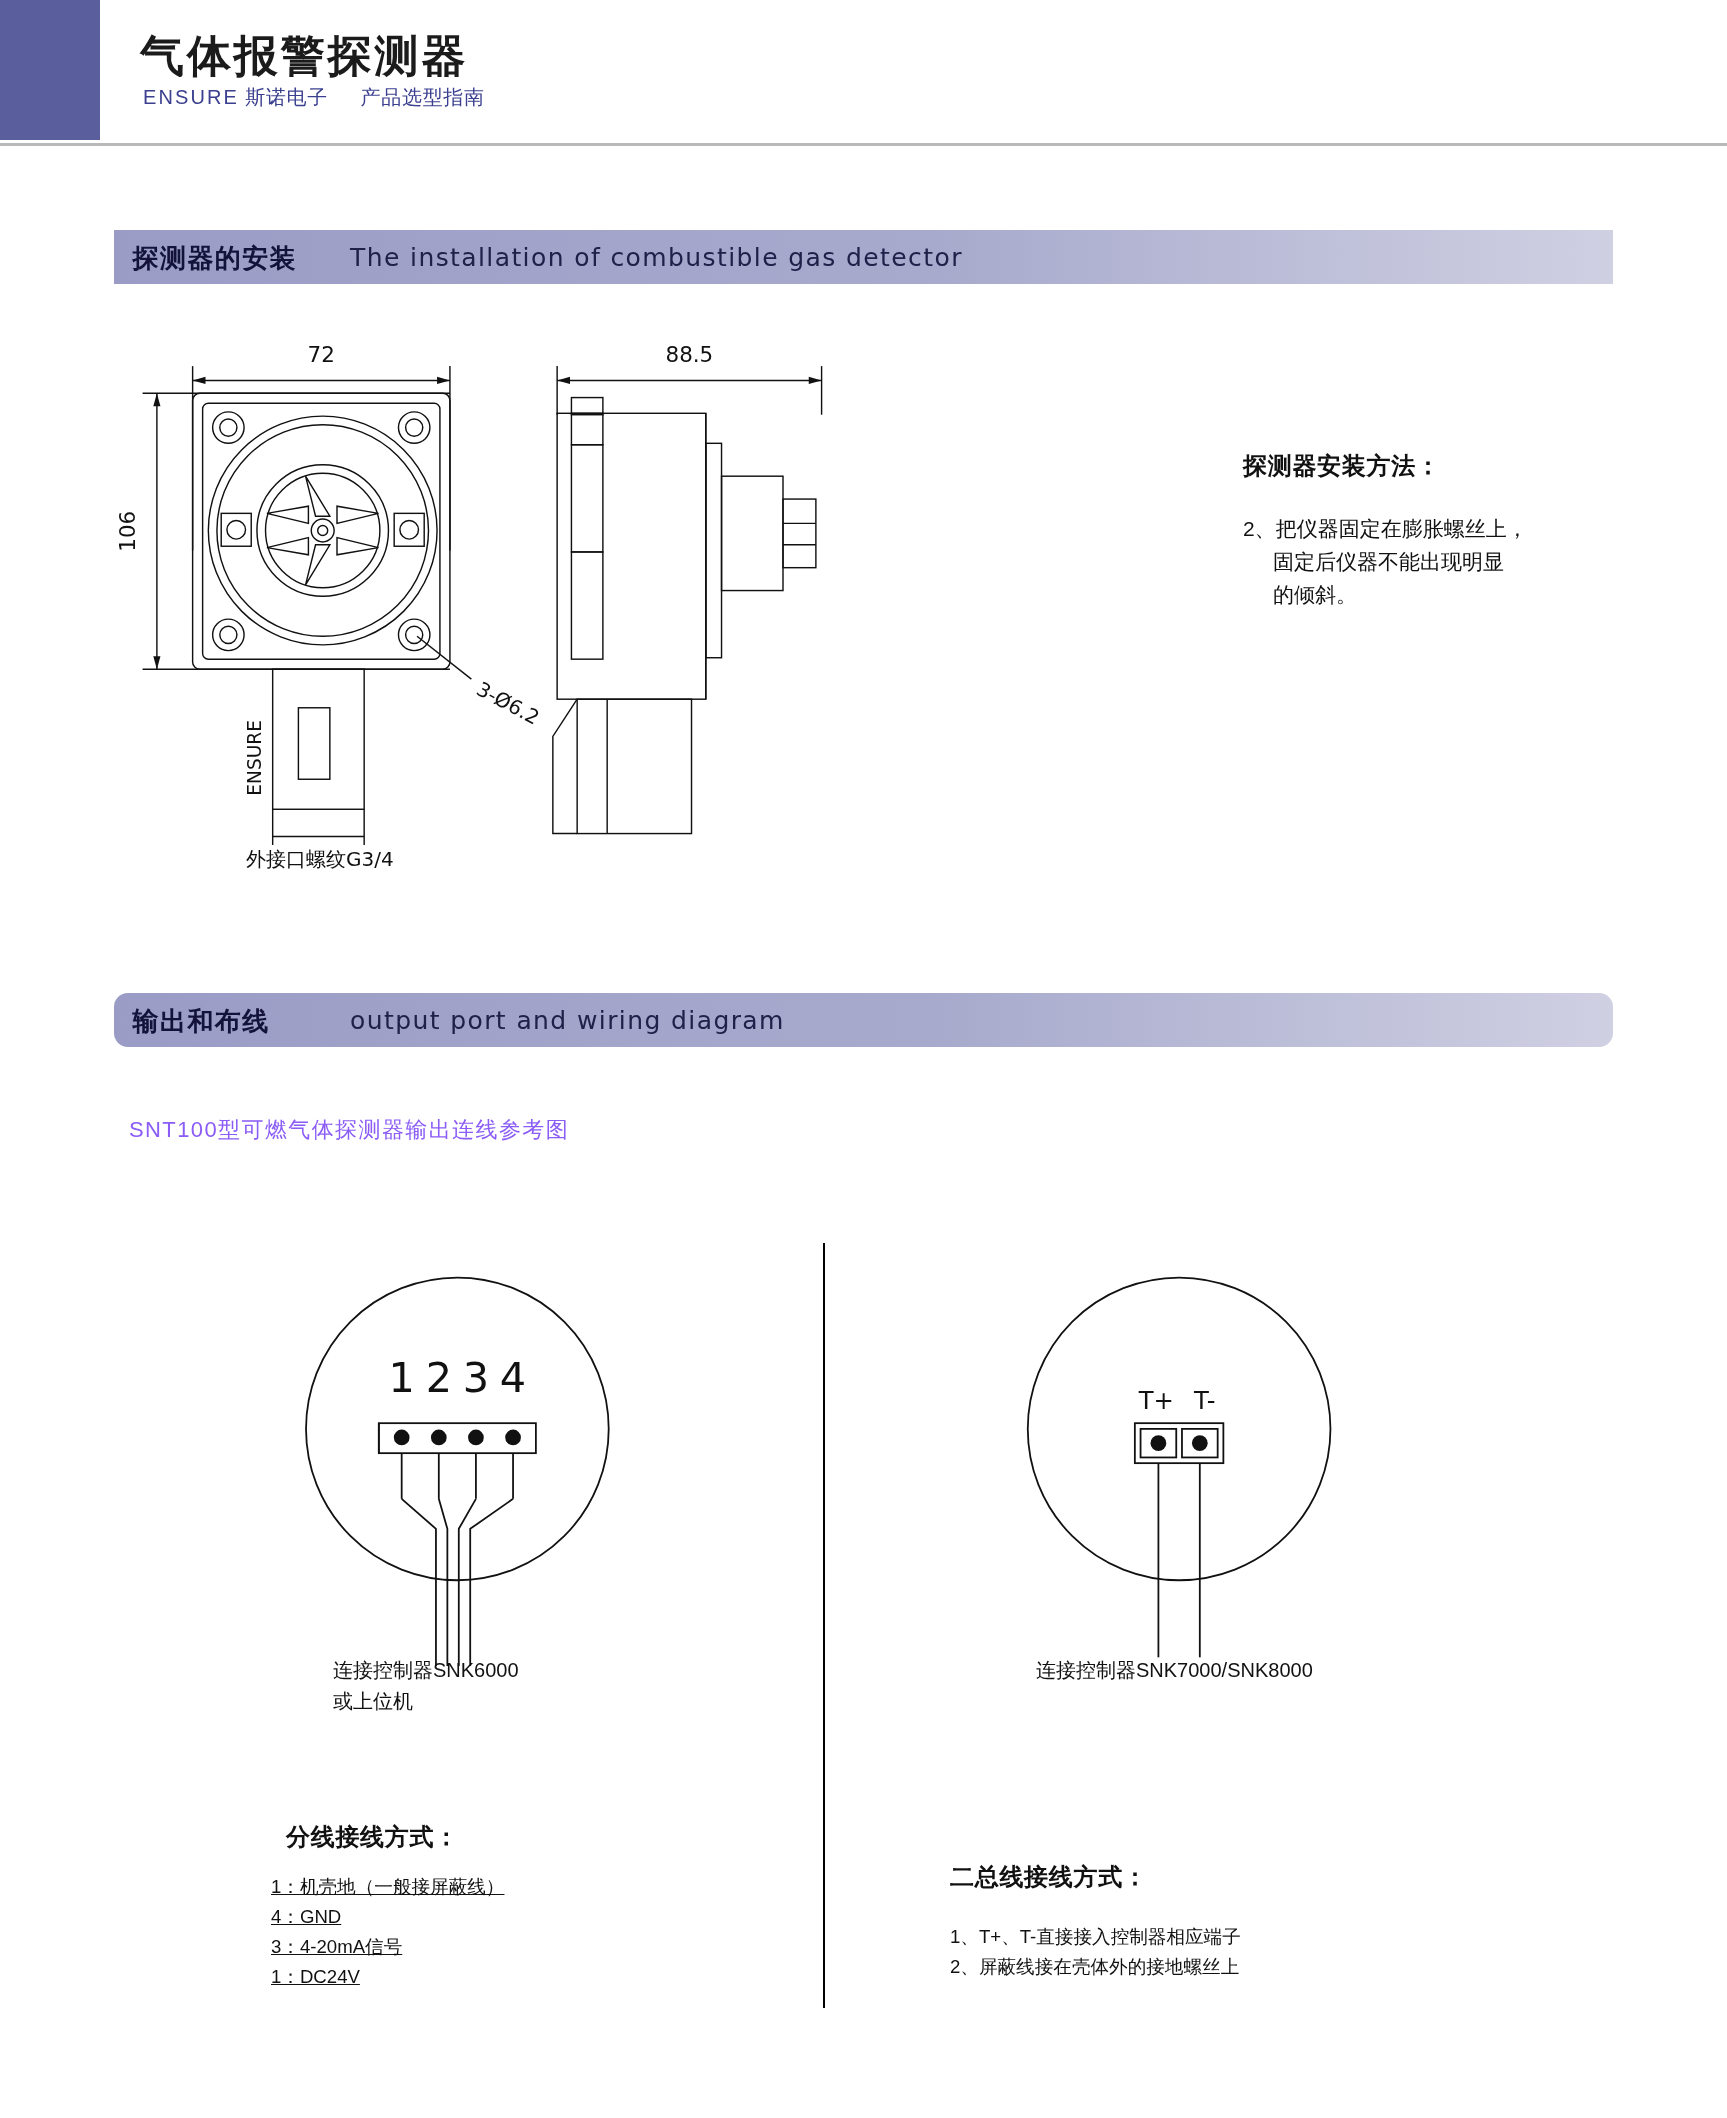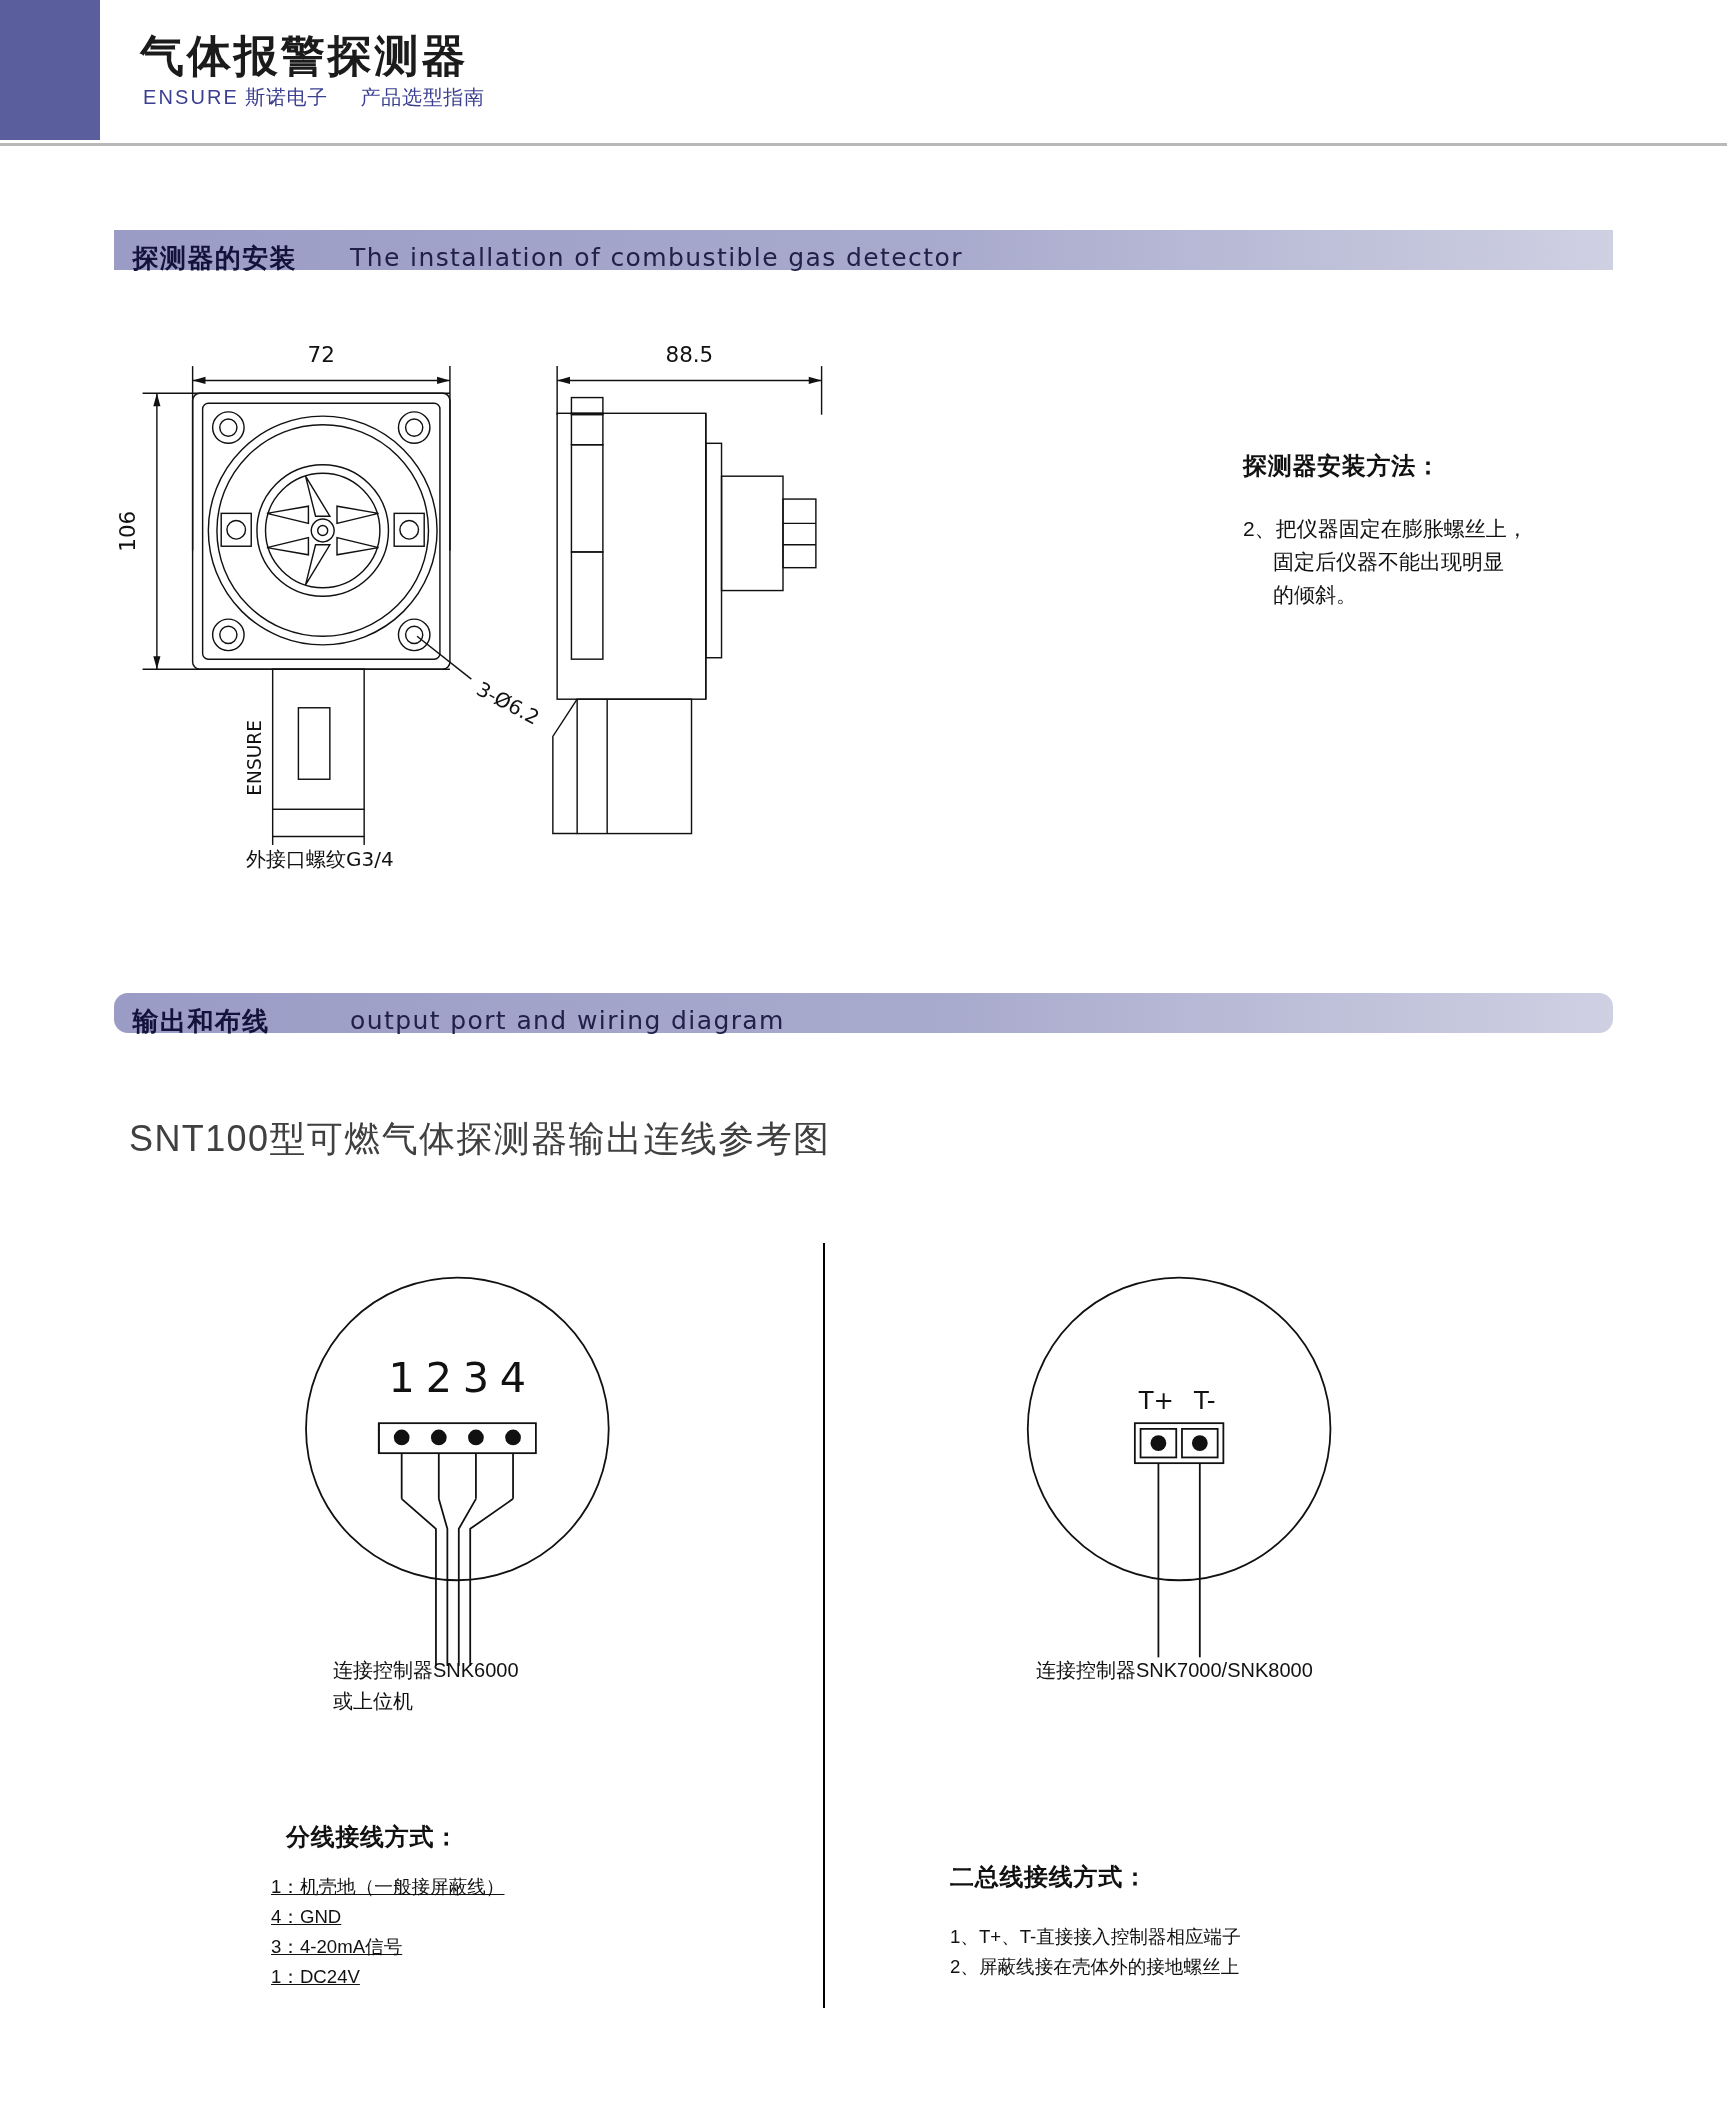--- a/index.html
+++ b/index.html
@@ -66,21 +66,21 @@
     left: 0;
     top: 143px;
     width: 1728px;
     height: 2.9px;
     background: #b9b9b9;
   }
 
   
   .sec-bar {
     position: absolute;
-    height: 40px;
+    height: 54px;
     left: 114px;
     width: 1499px;
     background: linear-gradient(to right, #9a9cc6 0%, #a8aacd 55%, #cfd0e2 100%);
   }
   .sec-bar .cn {
     position: absolute;
     left: 18.6px;
     top: 11.4px;
     font-size: 26px;
     font-weight: bold;
@@ -131,24 +131,24 @@
   .install-note .nt-item .ind {
     display: block;
     padding-left: 30px;
   }
 
   
   .wiring-title {
     position: absolute;
     left: 129px;
     top: 1115px;
-    font-size: 36px;
+    font-size: 22px;
     font-weight: normal;
     letter-spacing: 1.4px;
-    color: #404040;
+    color: #8b5cf6;
   }
   .wiring-area {
     position: absolute;
     left: 0px;
     top: 1229px;
     width: 1728px;
     height: 829px;
   }
   .divider-v {
     position: absolute;

